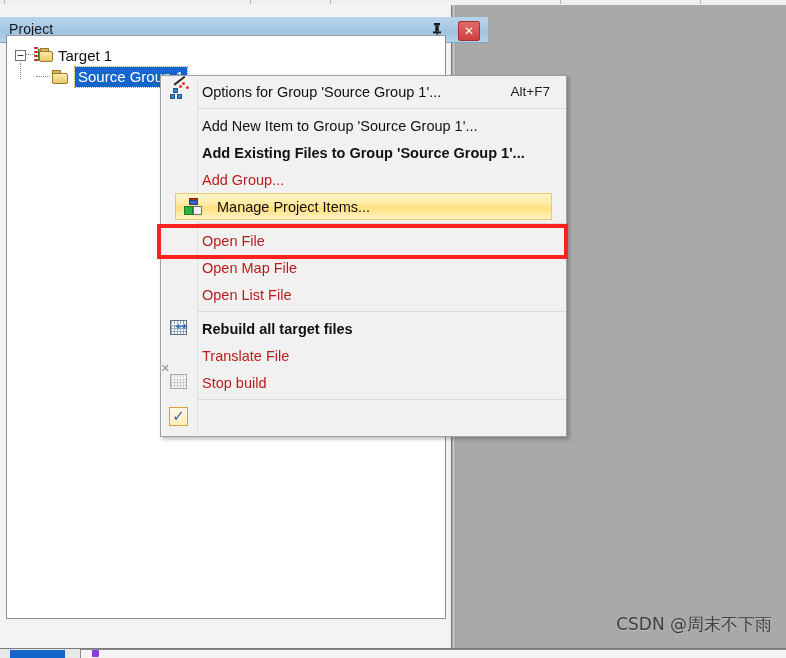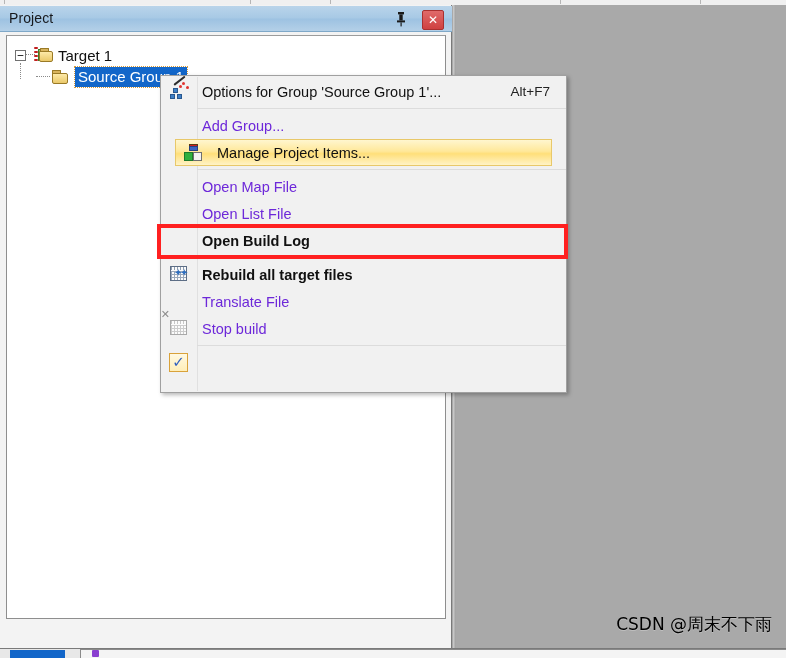--- a/index.html
+++ b/index.html
@@ -19,21 +19,21 @@
   #top-strip .tick{position:absolute;top:0px;width:1px;height:4px;background:#b6b6b6;}
 
   
   #project-panel{
     position:absolute;left:0;top:5px;width:452px;height:648px;
     background:#f3f3f3;
     border-right:1px solid #7a7a7a;
     box-sizing:border-box;
   }
   #project-titlebar{
-    position:absolute;left:0;top:1px;width:452px;height:26px;
+    position:absolute;left:0;top:12px;width:488px;height:26px;
     background:linear-gradient(to bottom,#b9d4ea 0%,#a7c9e5 48%,#9dc2e2 52%,#b4d0e8 100%);
     border-bottom:1px solid #7fa8c8;
     box-sizing:border-box;
   }
   #project-title{
     position:absolute;left:9px;top:4px;font-size:14px;color:#16181c;
     letter-spacing:.1px;
   }
   #pin-btn{position:absolute;right:42px;top:4px;width:18px;height:18px;cursor:pointer;}
   #close-btn{
@@ -88,35 +88,35 @@
   
   .connector{position:absolute;border-left:1px dotted #8a8a8a;}
 
   
   #ctx-menu{
     position:absolute;left:160px;top:75px;width:407px;
     background:#f1f1f1;
     border:1px solid #a0a0a0;
     box-shadow:2px 2px 4px rgba(0,0,0,.28);
     box-sizing:border-box;
-    padding:2px 0 16px 0;
+    padding:2px 0 6px 0;
   }
   #ctx-gutter{
     position:absolute;left:1px;top:1px;width:35px;bottom:1px;
     background:#f1f1f1;border-right:1px solid #e0e0e0;
   }
   .mi{
     position:relative;height:27px;display:flex;align-items:center;
     box-sizing:border-box;z-index:2;
   }
   .mi .ico{position:absolute;left:8px;top:50%;transform:translateY(-50%);
            width:20px;height:20px;}
   .mi .lab{margin-left:41px;font-size:14.5px;color:#111;white-space:nowrap;}
   .mi .lab.bold{font-weight:bold;}
-  .mi .lab.disabled{color:#6d28d9;}
+  .mi .lab.disabled{color:#b91c1c;}
   .mi .acc{position:absolute;right:16px;font-size:13.5px;color:#222;margin-left:24px;}
   .mi.hl{
     background:linear-gradient(to bottom,#fff6cf 0%,#ffe89a 45%,#ffdf7a 55%,#fff3c6 100%);
     border:1px solid #e8c86a;
     margin:0 14px;
   }
   .sep{height:1px;background:#dcdcdc;margin:3px 0 3px 36px;position:relative;z-index:2;}
 
   
   #red-box{
@@ -167,21 +167,21 @@
     border-radius:1px;}
 
   
   #right-gray{position:absolute;left:453px;top:5px;width:333px;height:648px;background:#a9a9a9;}
   #doc-edge{position:absolute;left:453px;top:5px;width:3px;height:648px;
     background:linear-gradient(to right,#cfcfcf,#9d9d9d);}
 
   
   #watermark{
     position:absolute;right:14px;bottom:22px;
-    font-size:17px;color:#000000;
+    font-size:17px;color:#404040;
     font-family:"DejaVu Sans",sans-serif;
     text-shadow:0 1px 0 rgba(255,255,255,.25);
     white-space:nowrap;
   }
 </style>
 </head>
 <body>
 
 <div id="desktop">
 
@@ -262,53 +262,59 @@
           <i class="sp" style="left:17px;top:4px;"></i>
           <i class="sp" style="left:10px;top:3px;"></i>
         </span>
       </span>
       <span class="lab">Options for Group 'Source Group 1'...</span>
       <span class="acc">Alt+F7</span>
     </div>
 
     <div class="sep"></div>
 
-
+    <div class="mi">
+      <span class="lab">Add New  Item to Group 'Source Group 1'...</span>
+    </div>
+
+    <div class="mi">
+      <span class="lab bold">Add Existing Files to Group 'Source Group 1'...</span>
+    </div>
 
     <div class="mi">
       <span class="lab disabled">Add Group...</span>
     </div>
 
 
     <div class="mi hl">
       <span class="ico">
         <span class="ic-blocks">
           <b style="left:5px;top:1px;width:9px;height:7px;background:#cf2020;"></b>
           <b style="left:5px;top:3px;width:9px;height:5px;background:#3b63c2;border-color:#25407f;"></b>
           <b style="left:0px;top:9px;width:9px;height:9px;background:#2faf3e;border-color:#1d7a2a;"></b>
           <b style="left:9px;top:9px;width:9px;height:9px;background:#f2f2f2;border-color:#6f6f6f;"></b>
         </span>
       </span>
       <span class="lab">Manage Project Items...</span>
     </div>
 
     <div class="sep"></div>
 
+    <div class="mi">
+      <span class="lab disabled">Open File</span>
+    </div>
 
     <div class="mi">
       <span class="lab disabled">Open Map File</span>
     </div>
 
     <div class="mi">
       <span class="lab disabled">Open List File</span>
     </div>
 
-    <div class="mi">
-      <span class="lab bold">Open Build Log</span>
-    </div>
 
     <div class="sep"></div>
 
     <div class="mi">
       <span class="ico">
         <span class="ic-build">
           <i class="frame"></i><i class="dots"></i><i class="grid"></i>
           <i class="plus" style="left:5px;top:3px;">✦</i>
           <i class="plus" style="left:11px;top:3px;">✦</i>
         </span>

